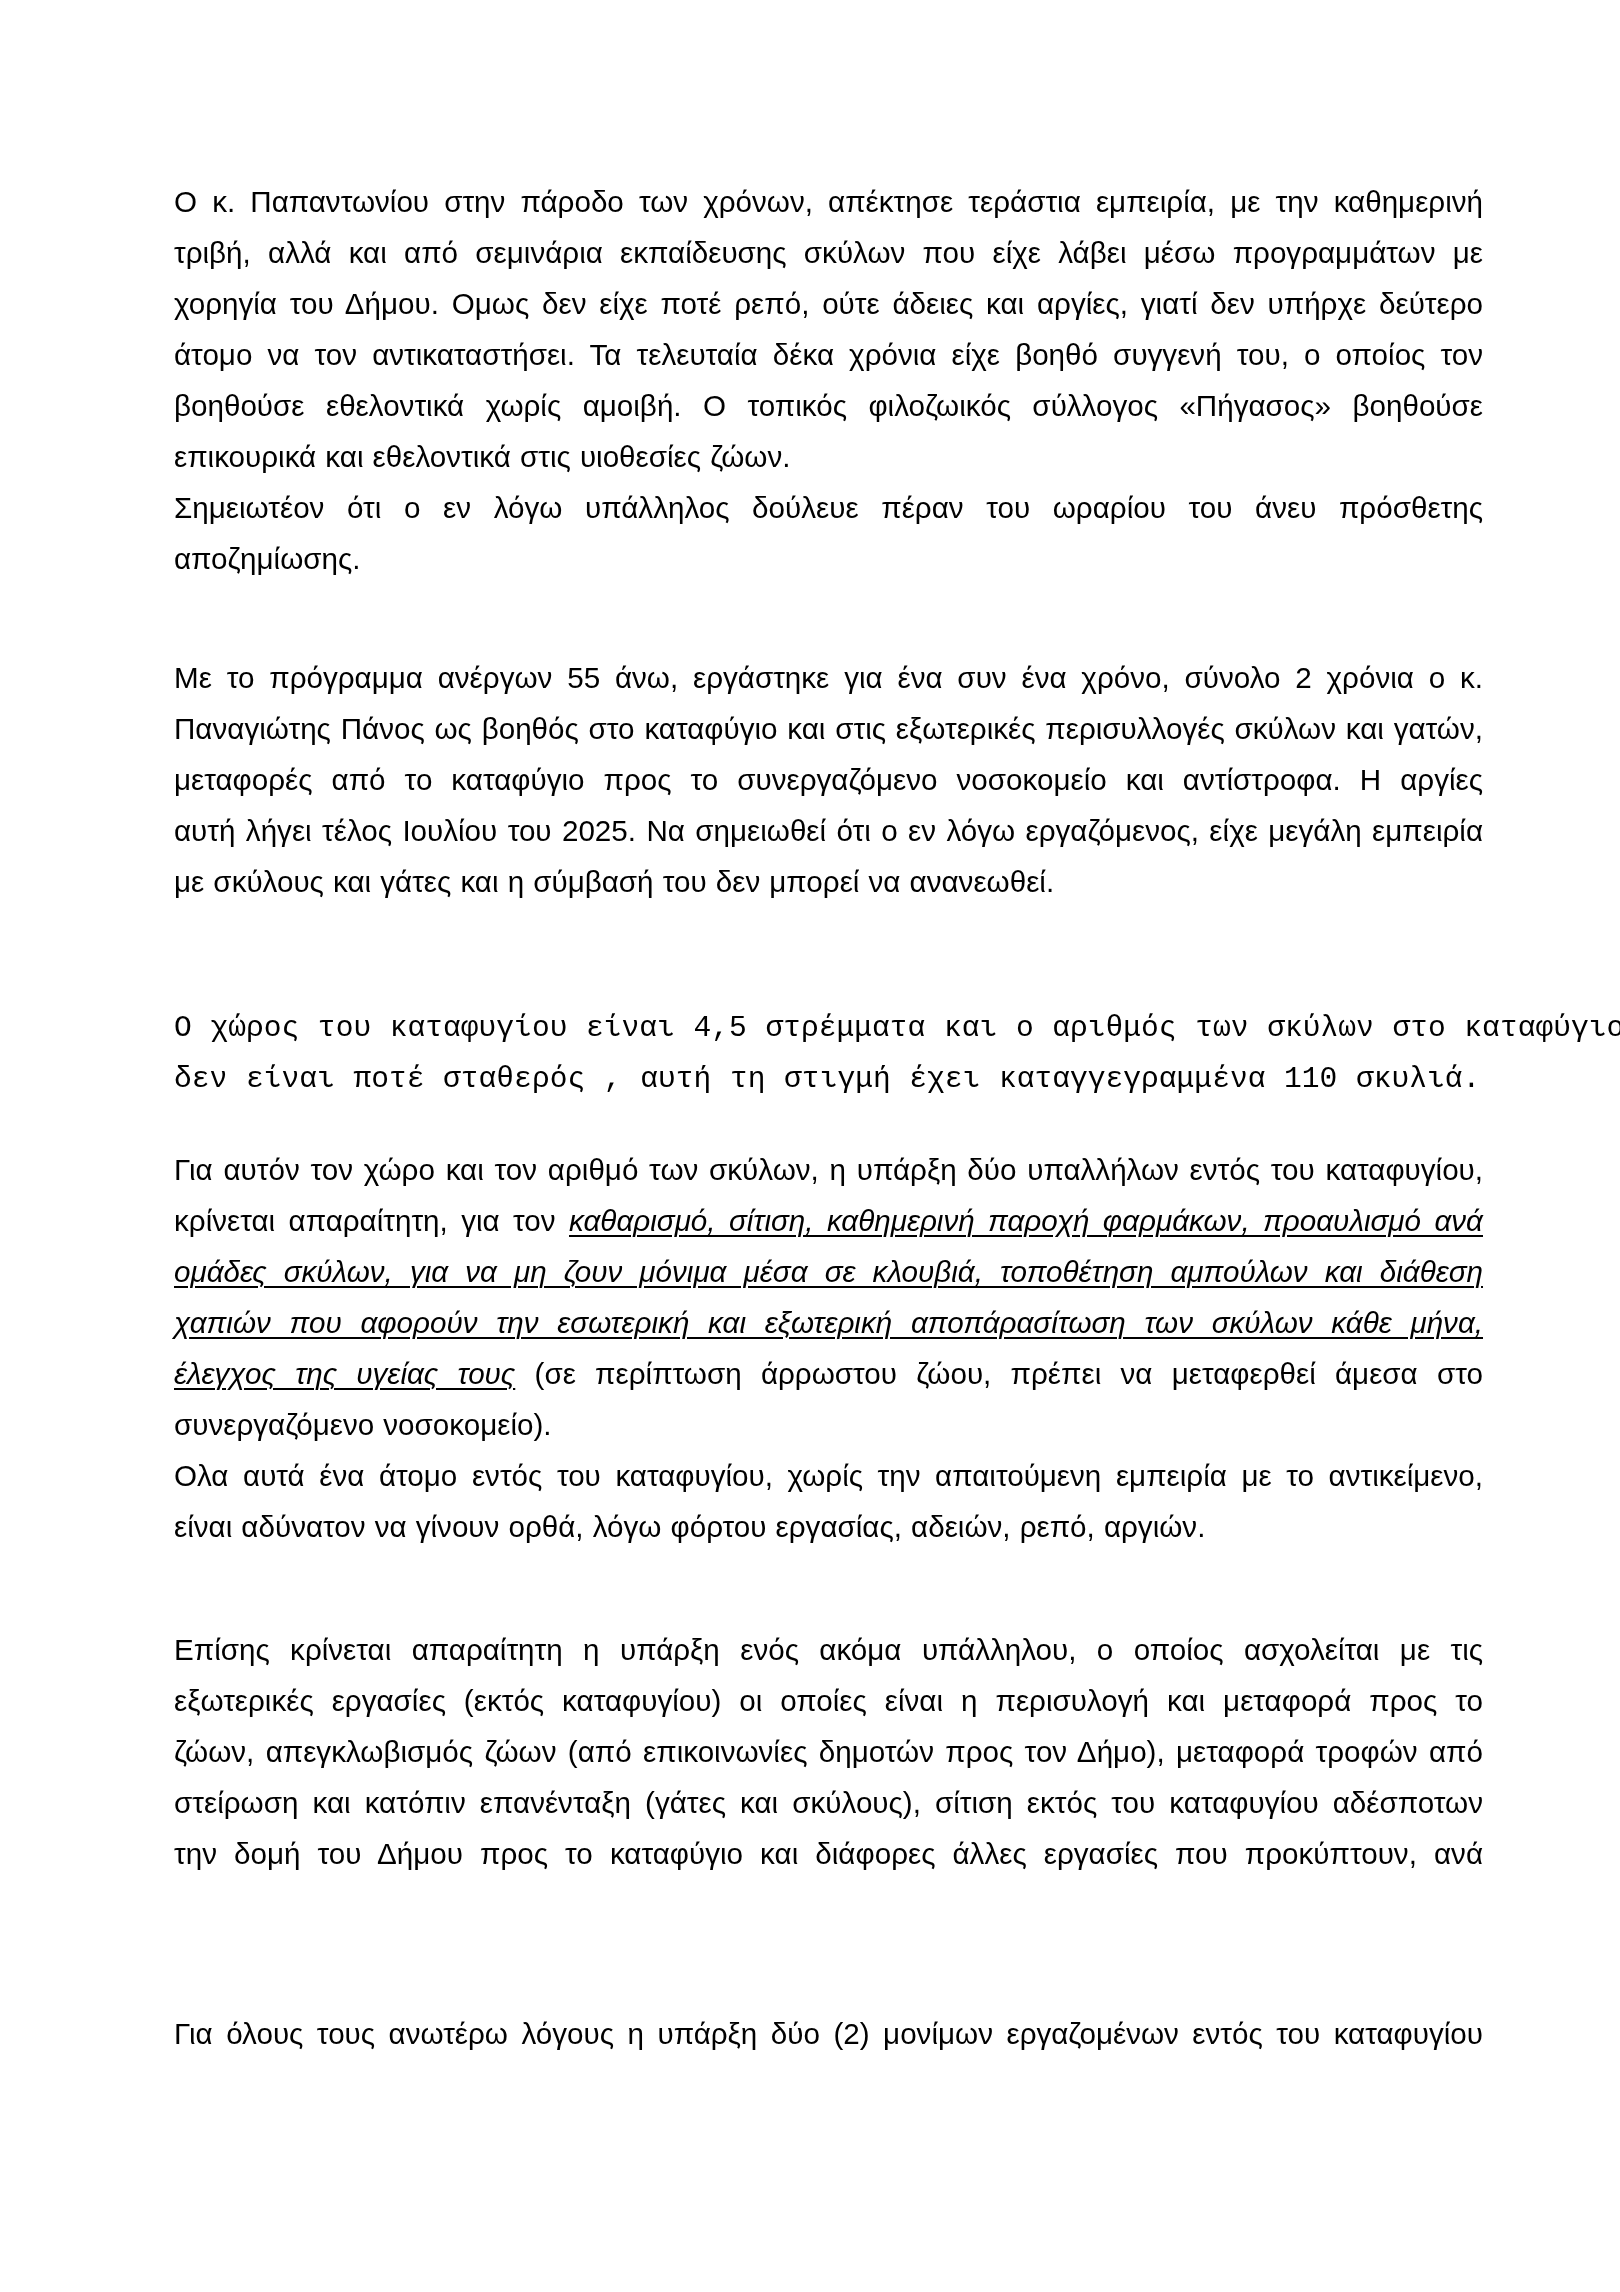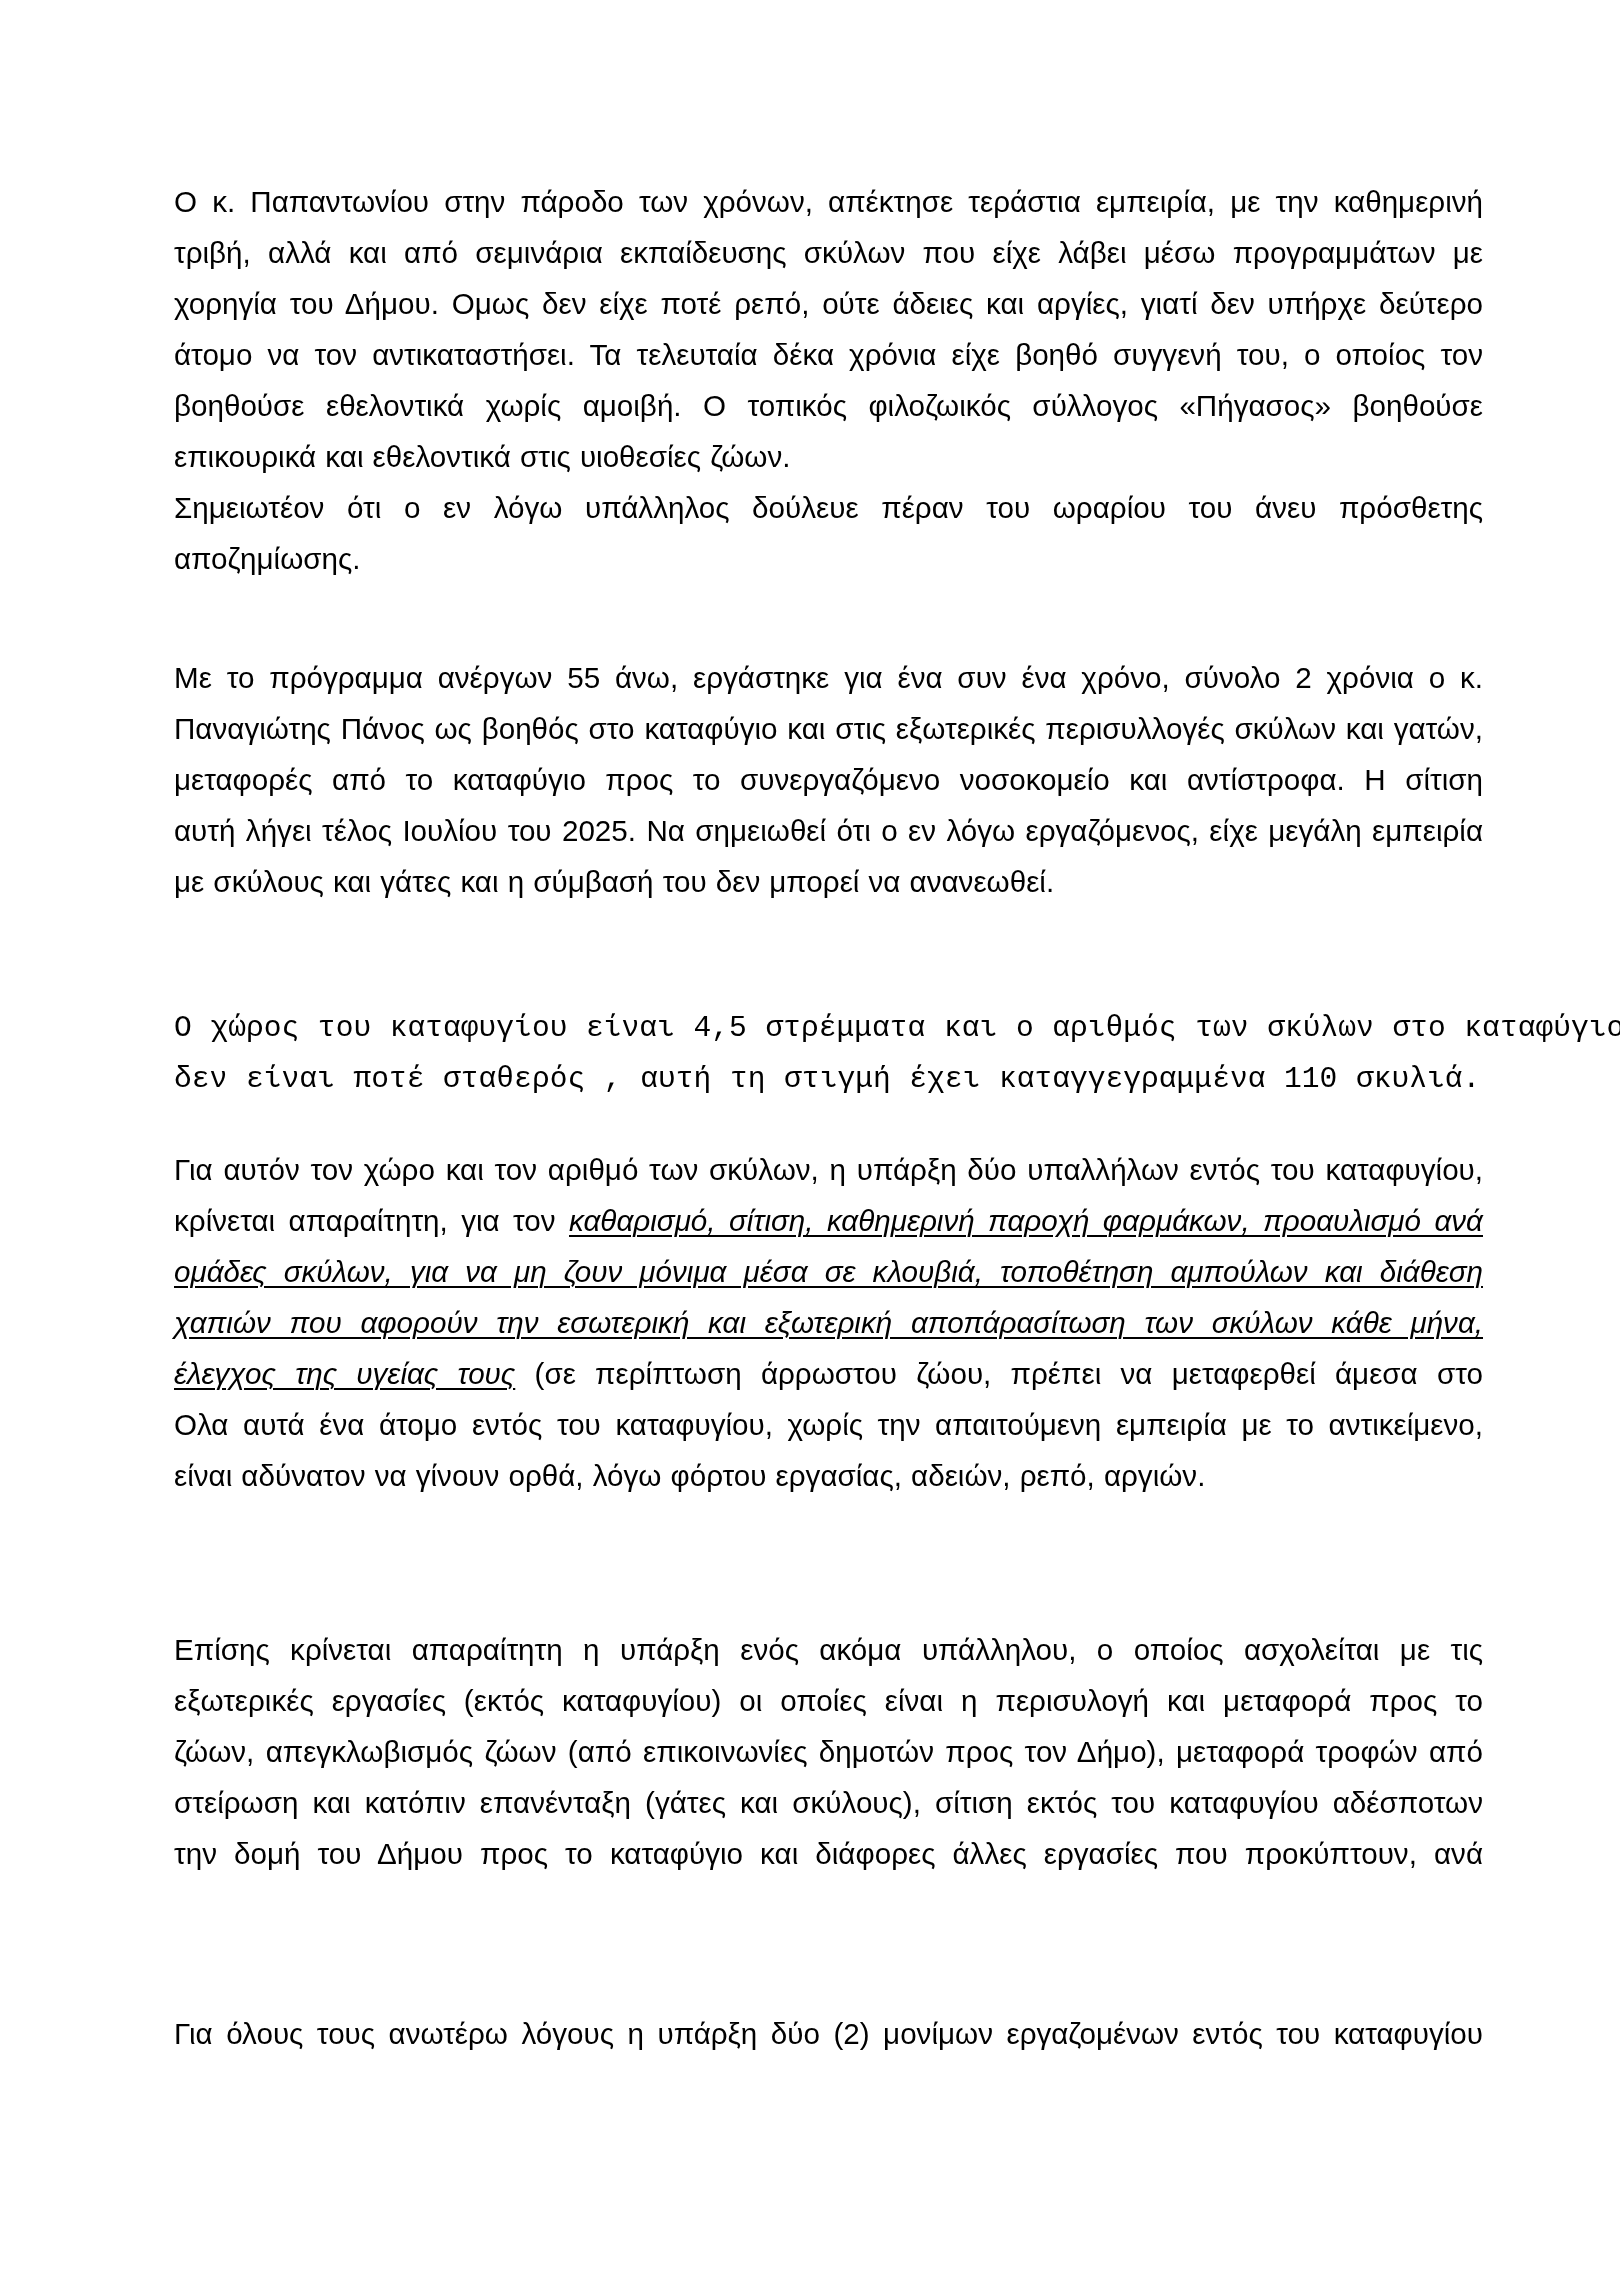--- a/index.html
+++ b/index.html
@@ -69,36 +69,37 @@
     <span class="ln">άτομο να τον αντικαταστήσει.  Τα τελευταία δέκα χρόνια είχε βοηθό συγγενή του, ο οποίος τον</span>
     <span class="ln">βοηθούσε εθελοντικά χωρίς αμοιβή. Ο τοπικός φιλοζωικός σύλλογος «Πήγασος» βοηθούσε</span>
     <span class="ln last">επικουρικά και εθελοντικά στις υιοθεσίες ζώων.</span>
     <span class="ln">Σημειωτέον ότι ο εν λόγω υπάλληλος δούλευε πέραν του ωραρίου του άνευ πρόσθετης</span>
     <span class="ln last">αποζημίωσης.</span>
   </div>
 
   <div class="para" id="p2">
     <span class="ln">Με το πρόγραμμα ανέργων 55 άνω, εργάστηκε για ένα συν ένα χρόνο, σύνολο 2 χρόνια ο κ.</span>
     <span class="ln">Παναγιώτης Πάνος ως βοηθός στο καταφύγιο και στις εξωτερικές περισυλλογές σκύλων και γατών,</span>
-    <span class="ln">μεταφορές από το καταφύγιο προς το συνεργαζόμενο νοσοκομείο και αντίστροφα. Η σίτιση</span>
+    <span class="ln">μεταφορές από το καταφύγιο προς το συνεργαζόμενο νοσοκομείο και αντίστροφα. Η αργίες</span>
     <span class="ln">αυτή λήγει τέλος Ιουλίου του 2025. Να σημειωθεί ότι ο εν λόγω εργαζόμενος, είχε μεγάλη εμπειρία</span>
     <span class="ln last">με σκύλους και γάτες και η σύμβασή του δεν μπορεί να ανανεωθεί.</span>
   </div>
 
   <div class="para" id="p3">
     <span class="ln">Ο χώρος του καταφυγίου είναι 4,5 στρέμματα και ο αριθμός των σκύλων στο καταφύγιο ο οποίος</span>
     <span class="ln last">δεν είναι ποτέ σταθερός , αυτή τη στιγμή έχει καταγγεγραμμένα 110 σκυλιά.</span>
   </div>
 
   <div class="para" id="p4">
     <span class="ln">Για αυτόν τον χώρο και τον αριθμό των σκύλων, η υπάρξη δύο υπαλλήλων εντός του καταφυγίου,</span>
     <span class="ln"><span>κρίνεται απαραίτητη, για τον </span><span class="ul">καθαρισμό, σίτιση, καθημερινή παροχή φαρμάκων, προαυλισμό ανά</span></span>
     <span class="ln"><span class="ul">ομάδες σκύλων, για να μη ζουν μόνιμα μέσα σε κλουβιά, τοποθέτηση αμπούλων και διάθεση</span></span>
     <span class="ln"><span class="ul">χαπιών  που αφορούν την εσωτερική και εξωτερική αποπάρασίτωση των σκύλων κάθε μήνα,</span></span>
     <span class="ln"><span class="ul">έλεγχος της υγείας τους</span><span> (σε περίπτωση άρρωστου ζώου, πρέπει να μεταφερθεί άμεσα στο</span></span>
+    <span class="ln last">συνεργαζόμενο νοσοκομείο).</span>
     <span class="ln">Ολα αυτά ένα άτομο εντός του καταφυγίου, χωρίς την απαιτούμενη εμπειρία με το αντικείμενο,</span>
     <span class="ln last">είναι αδύνατον να γίνουν ορθά, λόγω φόρτου εργασίας, αδειών, ρεπό, αργιών.</span>
   </div>
 
   <div class="para" id="p6">
     <span class="ln">Επίσης κρίνεται απαραίτητη η υπάρξη ενός ακόμα υπάλληλου, ο οποίος ασχολείται με τις</span>
     <span class="ln">εξωτερικές εργασίες (εκτός καταφυγίου) οι οποίες είναι η περισυλογή και μεταφορά προς το</span>
     <span class="ln">ζώων, απεγκλωβισμός ζώων (από επικοινωνίες δημοτών προς τον Δήμο), μεταφορά τροφών από</span>
     <span class="ln">στείρωση και κατόπιν επανένταξη (γάτες και σκύλους), σίτιση εκτός του καταφυγίου αδέσποτων</span>
     <span class="ln">την δομή του Δήμου προς το καταφύγιο και διάφορες άλλες εργασίες που προκύπτουν, ανά</span>

